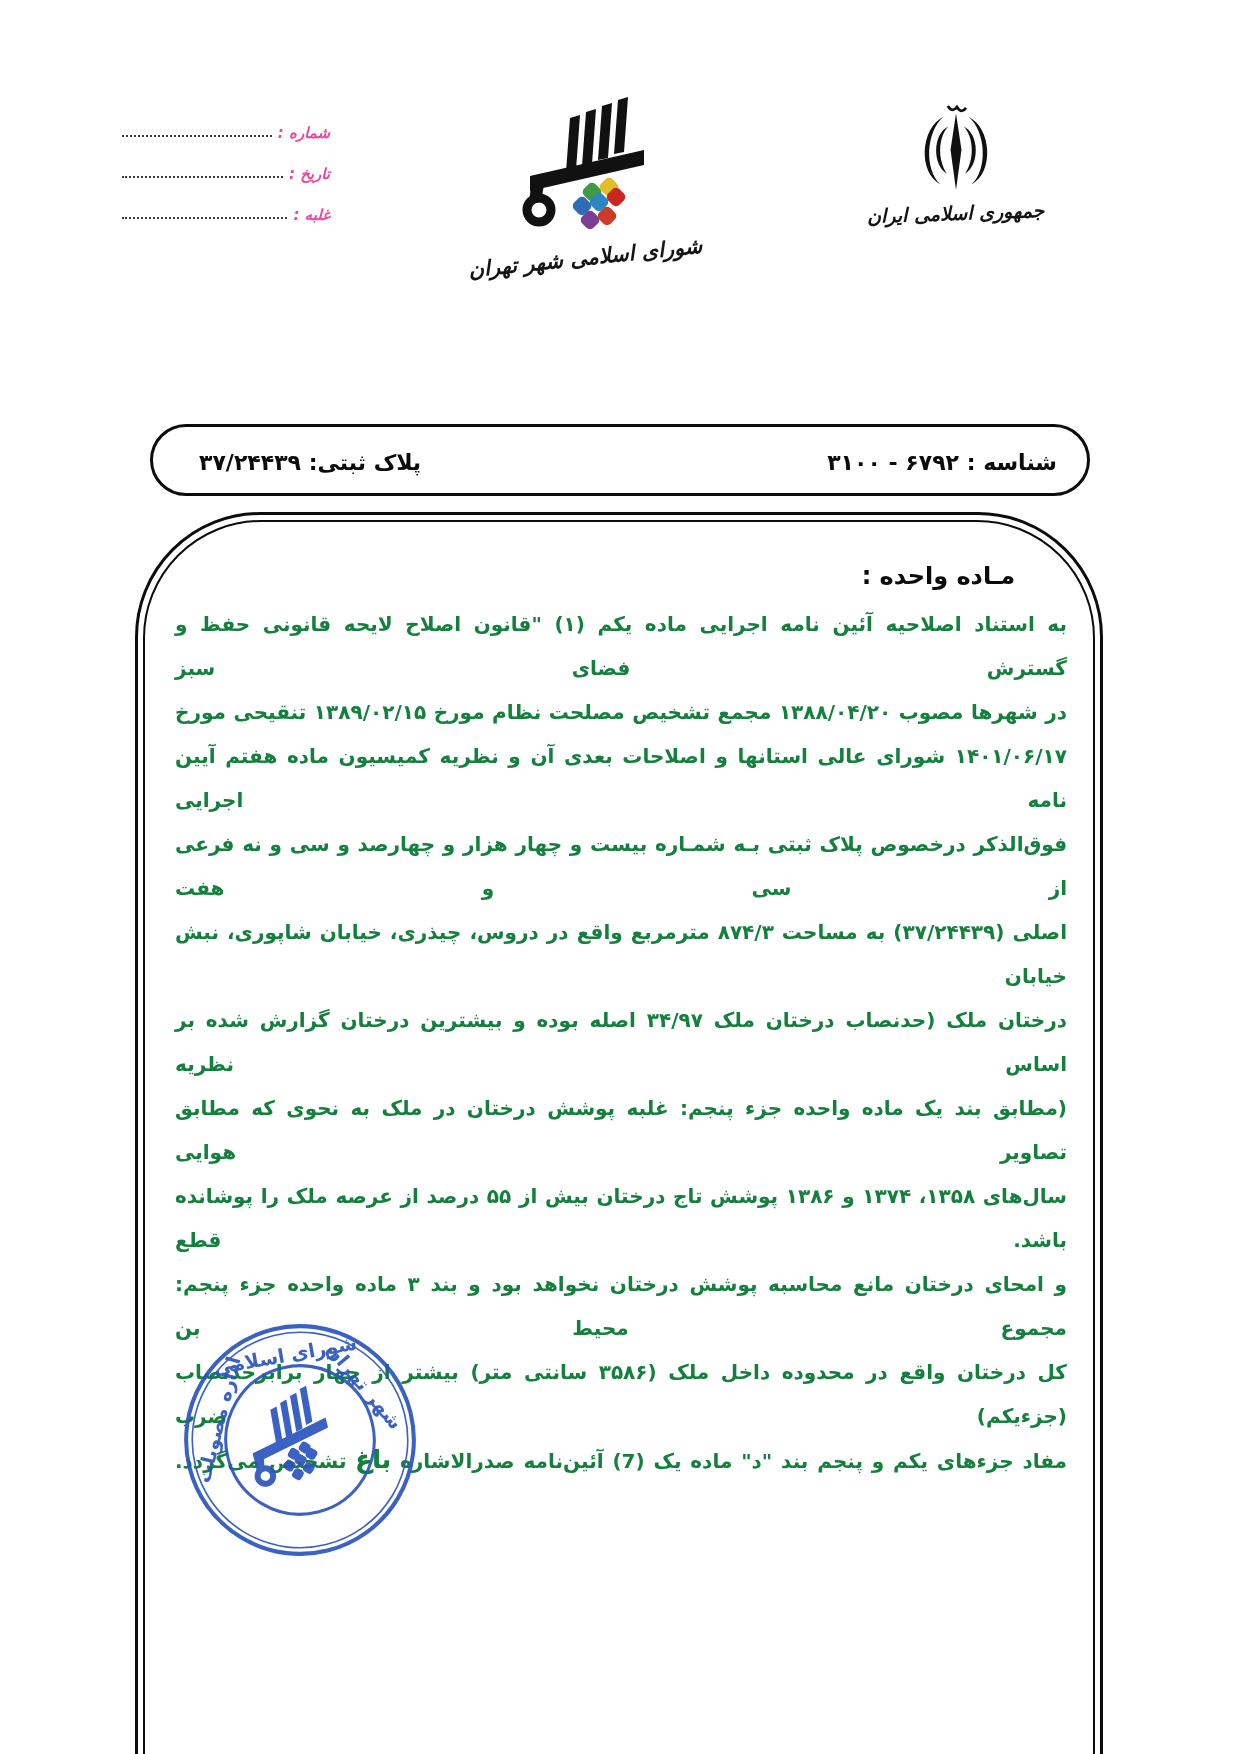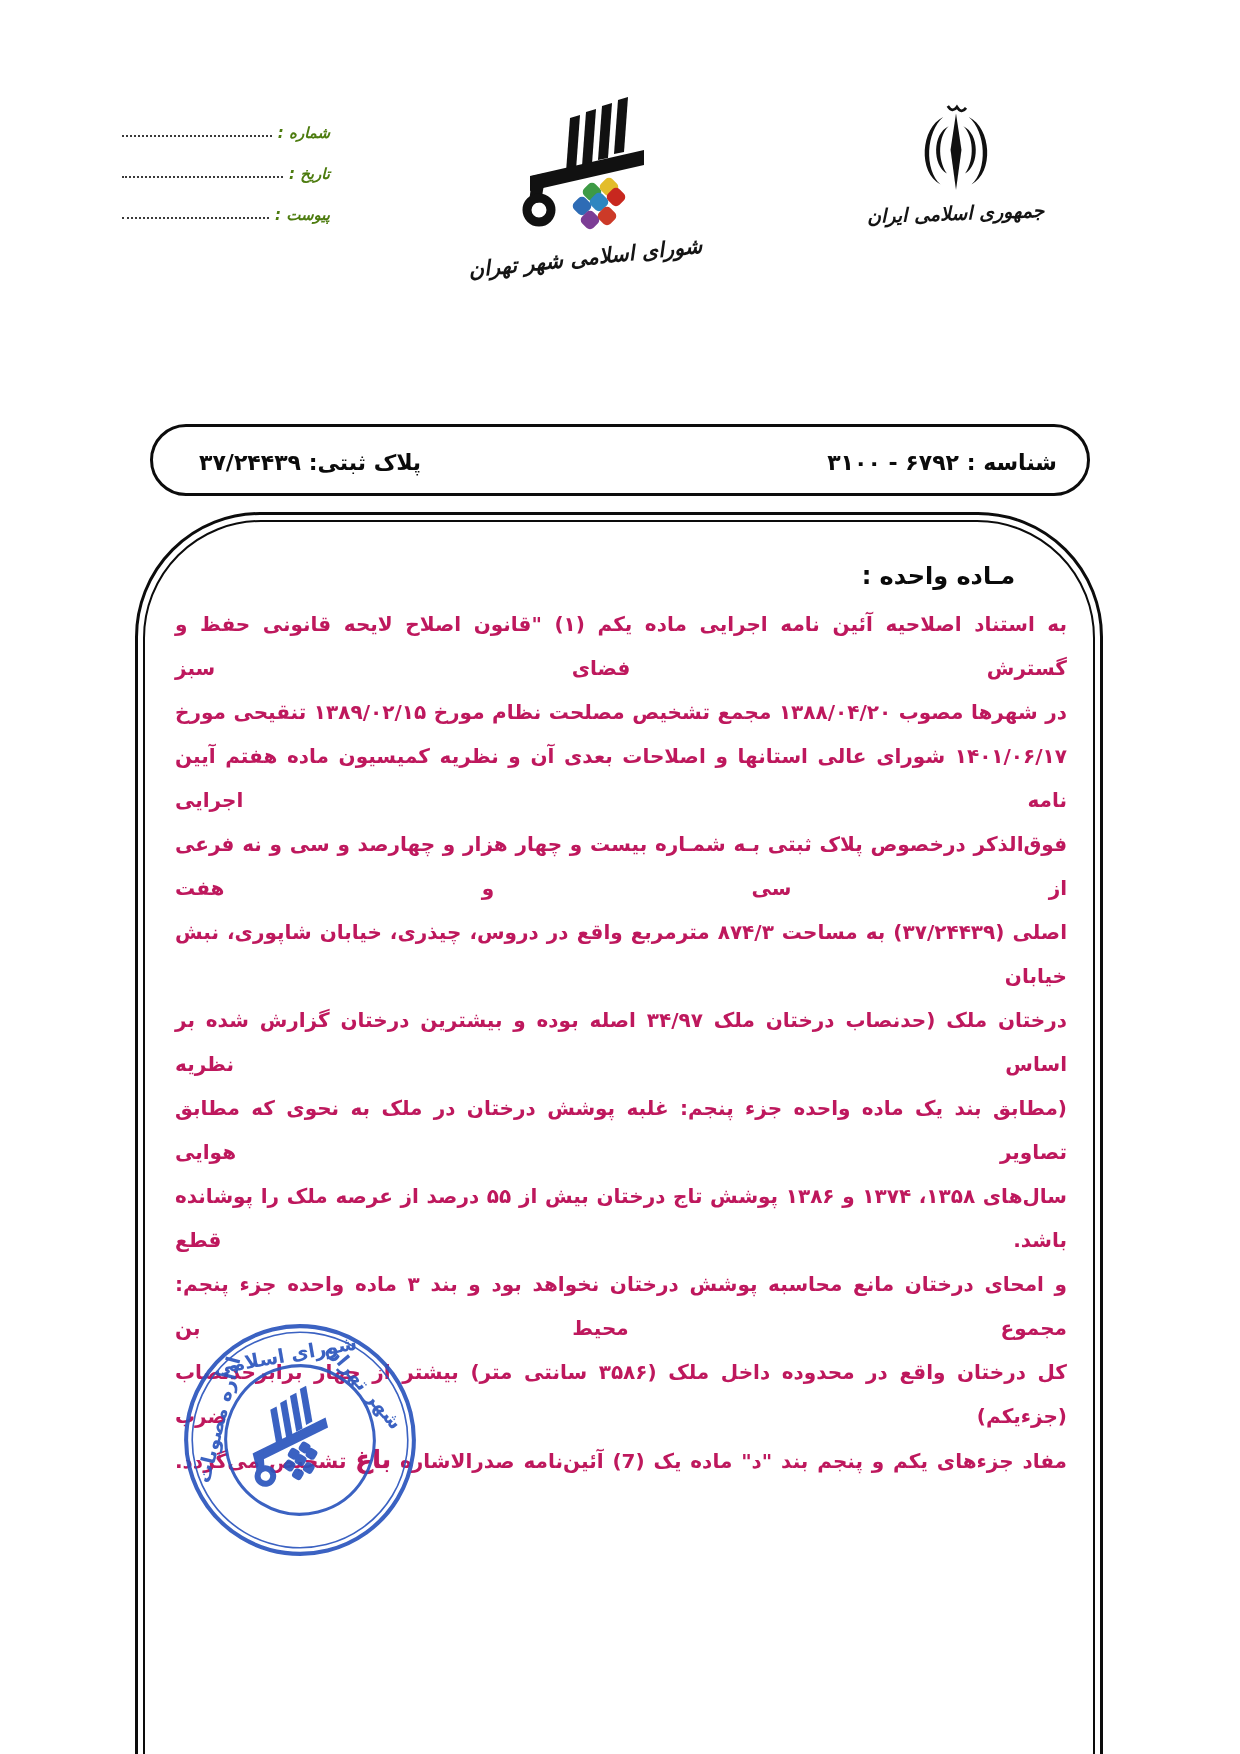--- a/index.html
+++ b/index.html
@@ -5,21 +5,21 @@
   html,body{margin:0;padding:0;background:#e8e8e8;}
   .page{
     position:relative;width:1240px;height:1754px;margin:0 auto;
     background:#ffffff;overflow:hidden;
     font-family:"DejaVu Sans",sans-serif;color:#111;
   }
 
   
   .fields{position:absolute;left:120px;top:118px;width:210px;direction:rtl;}
   .field-row{display:flex;align-items:flex-end;margin-bottom:17px;height:24px;}
-  .field-label{font-size:15px;font-weight:bold;font-style:italic;white-space:nowrap;color:#4d7c0f;}
+  .field-label{font-size:15px;font-weight:bold;font-style:italic;white-space:nowrap;color:#ec4899;}
   .field-dots{flex:1;border-bottom:2px dotted #3a3a3a;margin:0 6px 5px 2px;height:1px;}
 
   
   .council{position:absolute;left:455px;top:88px;width:260px;text-align:center;}
   .council-caption{
     display:inline-block;margin-top:4px;font-size:21px;font-weight:bold;font-style:italic;
     transform:rotate(-6deg);letter-spacing:1px;color:#141414;white-space:nowrap;
   }
 
   
@@ -44,21 +44,21 @@
     border:3px solid #0c0c0c;border-radius:125px;
   }
   .mainbox-inner{
     position:absolute;inset:5px;border:2px solid #0c0c0c;border-radius:118px;
     box-sizing:border-box;direction:rtl;
   }
   .doc-heading{
     margin:40px 78px 12px 0;font-size:24px;font-weight:bold;color:#0a0a0a;text-align:right;
   }
   .doc-text{
-    margin:0 26px 0 30px;font-size:20px;font-weight:bold;line-height:44px;color:#be185d;
+    margin:0 26px 0 30px;font-size:20px;font-weight:bold;line-height:44px;color:#15803d;
   }
   .bline{text-align:justify;text-align-last:justify;white-space:nowrap0;}
   .emph{font-size:25px;text-shadow:0 0 0.7px currentColor;}
 
   
   .stamp{
     position:absolute;left:178px;top:1318px;width:244px;height:244px;
     transform:rotate(-14deg);opacity:0.92;
   }
   .stamp svg text{font-family:"DejaVu Sans",sans-serif;font-weight:bold;}
@@ -71,21 +71,21 @@
   <div class="fields">
     <div class="field-row">
       <span class="field-label">شماره :</span>
       <span class="field-dots"></span>
     </div>
     <div class="field-row">
       <span class="field-label">تاریخ :</span>
       <span class="field-dots"></span>
     </div>
     <div class="field-row">
-      <span class="field-label">پیوست :</span>
+      <span class="field-label">غلبه :</span>
       <span class="field-dots"></span>
     </div>
   </div>
 
   <div class="council">
     <svg width="160" height="150" viewBox="0 0 150 150">
 
       <polygon points="60,30 70,27 66,82 56,84" fill="#111"></polygon>
       <polygon points="76,24 86,21 82,76 72,78" fill="#111"></polygon>
       <polygon points="92,18 102,15 98,70 88,72" fill="#111"></polygon>

